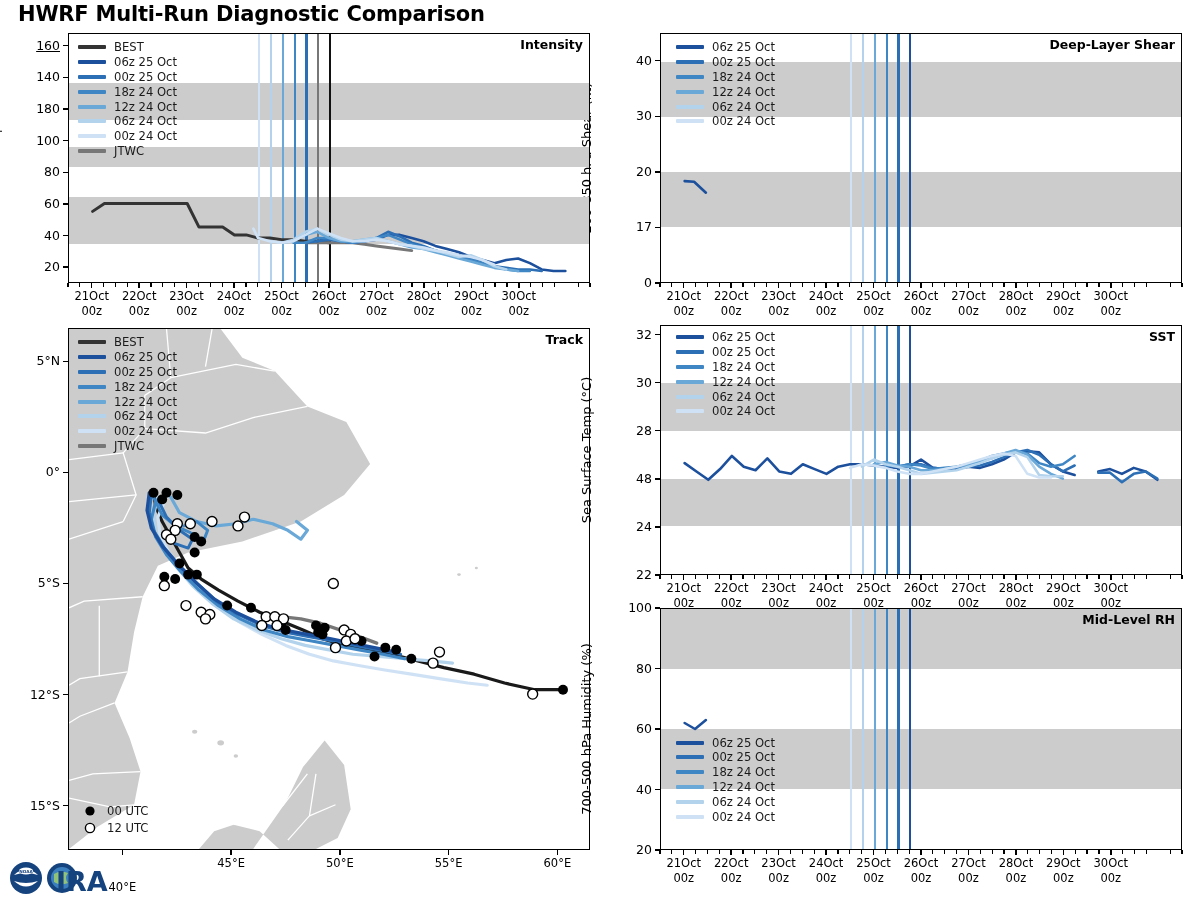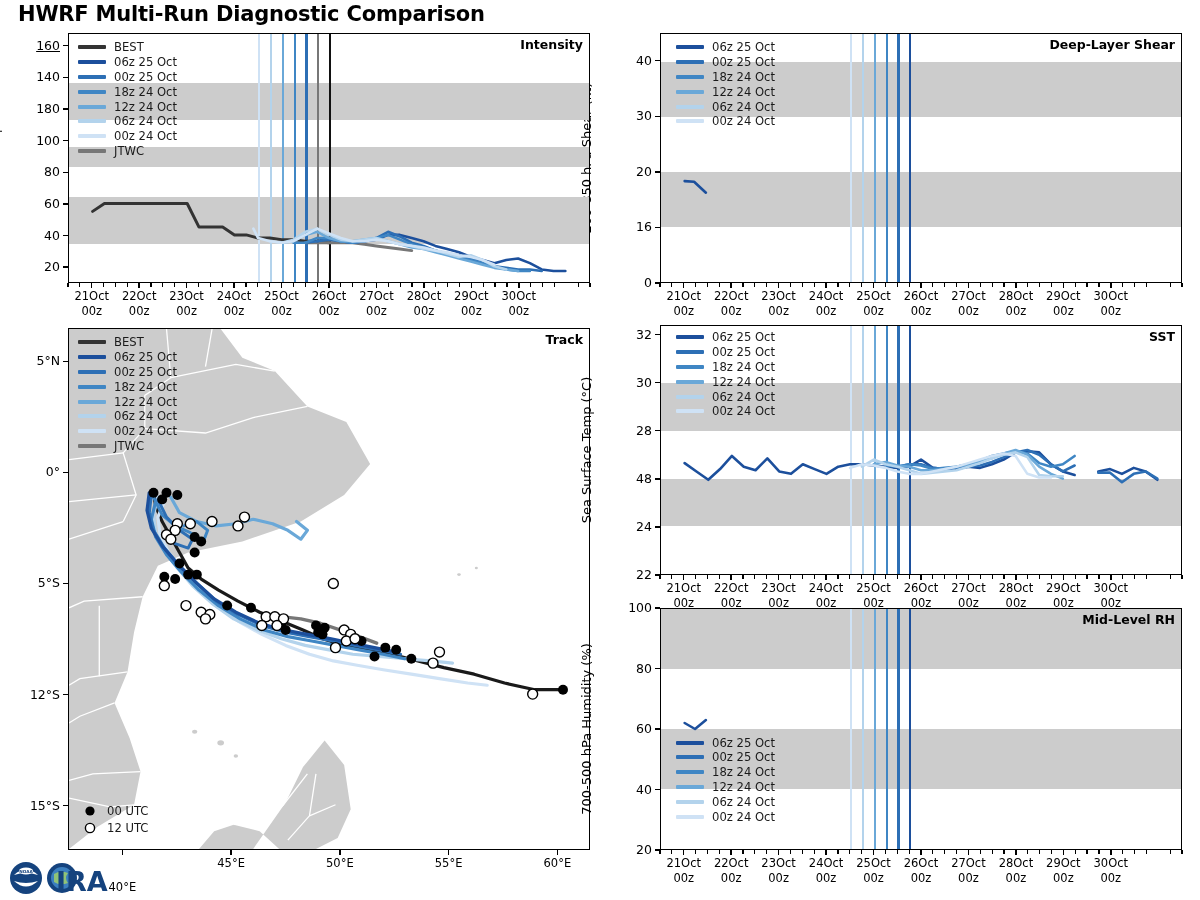--- a/index.html
+++ b/index.html
@@ -415,21 +415,21 @@
       </div>
       <div class="lg-row">
         <div class="lg-swatch" style="background: rgb(207, 226, 245);"></div>
         <div class="lg-text">00z 24 Oct</div>
       </div>
     </div>
 </div>
 <div id="ax-shear">
     <div class="ytick" style="left: 612px; top: 275px; width: 40px;">0</div>
     <div class="ytickmark" style="left: 655px; top: 282.3px;"></div>
-    <div class="ytick" style="left: 612px; top: 219.444px; width: 40px;">16</div>
+    <div class="ytick" style="left: 612px; top: 219.444px; width: 40px;">17</div>
     <div class="ytickmark" style="left: 655px; top: 226.744px;"></div>
     <div class="ytick" style="left: 612px; top: 163.889px; width: 40px;">20</div>
     <div class="ytickmark" style="left: 655px; top: 171.189px;"></div>
     <div class="ytick" style="left: 612px; top: 108.333px; width: 40px;">30</div>
     <div class="ytickmark" style="left: 655px; top: 115.633px;"></div>
     <div class="ytick" style="left: 612px; top: 52.7778px; width: 40px;">40</div>
     <div class="ytickmark" style="left: 655px; top: 60.0778px;"></div>
     <div class="ylab" style="left: 586px; top: 158px; transform: translate(-50%, -50%) rotate(-90deg);">200-850 hPa Shear (kt)</div>
     <div class="xtick" style="left: 651.727px; top: 289px; width: 64px;"><span>21Oct</span><br><span>00z</span></div>
     <div class="xtickmark" style="left: 683.027px; top: 283px;"></div>

